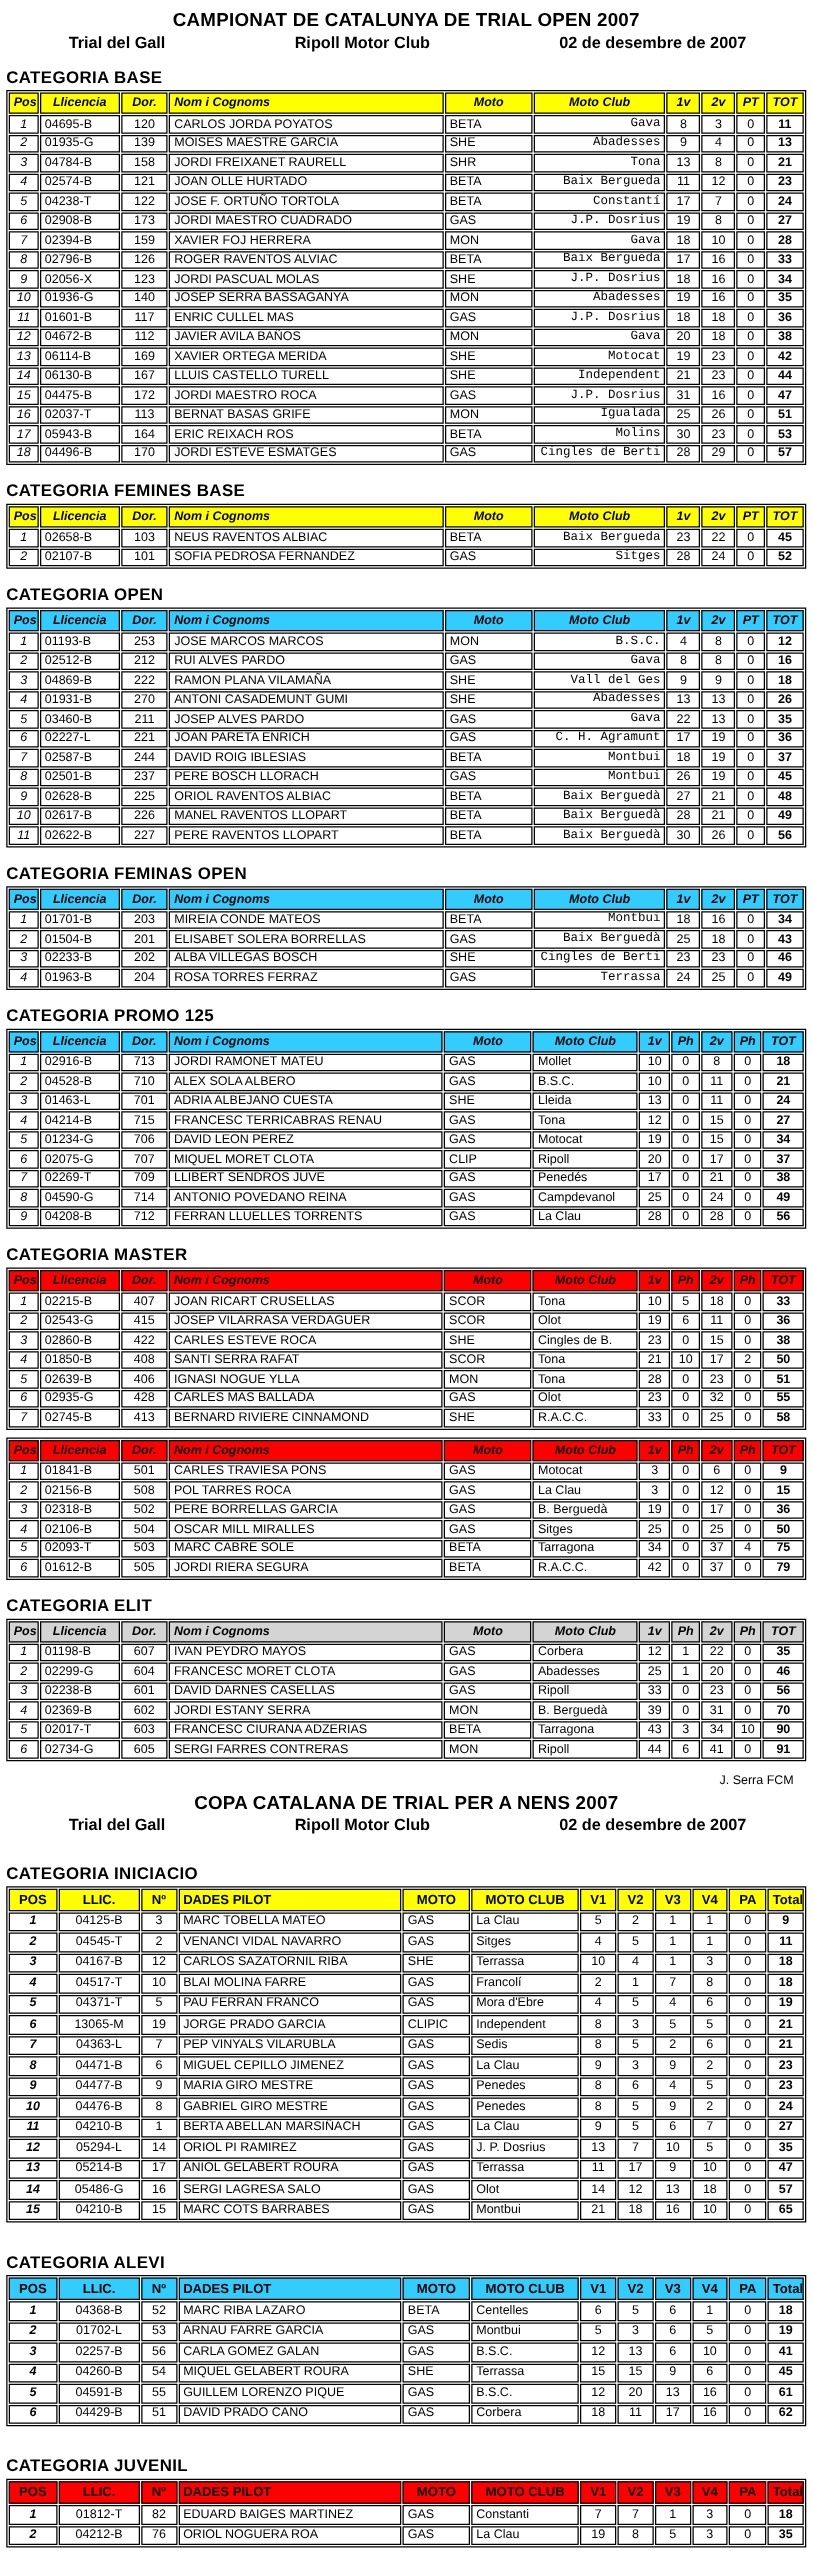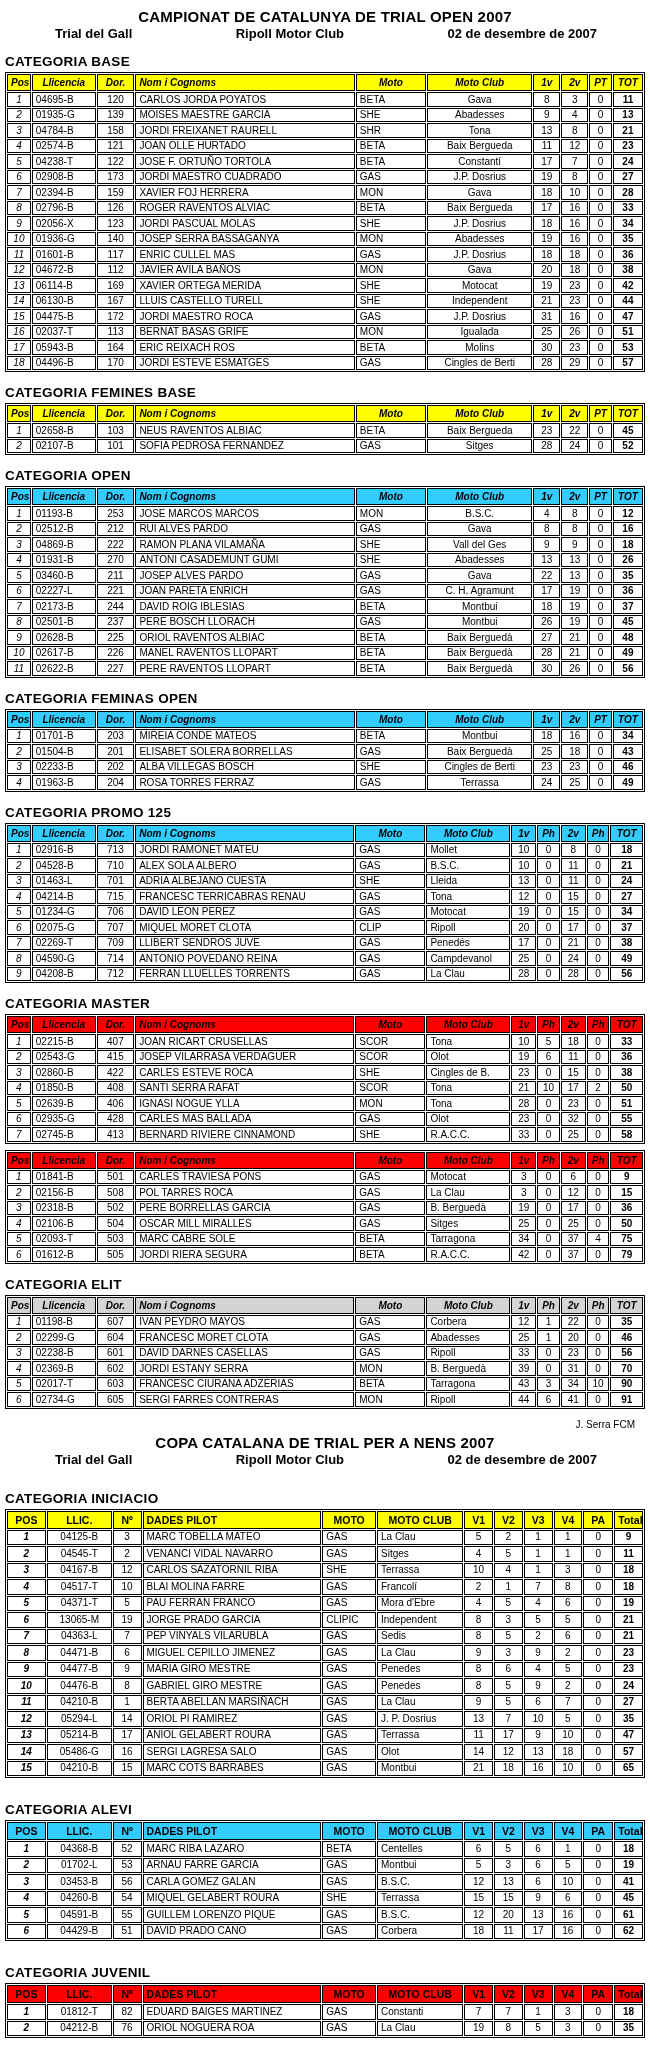--- a/index.html
+++ b/index.html
@@ -48,21 +48,21 @@
   table.nens td { line-height:12.5px; height:13.5px; }
 
   
   .cols-a th:nth-child(1), .cols-a td:nth-child(1){ width:3.8%; }
   .cols-a th:nth-child(2), .cols-a td:nth-child(2){ width:10.2%; }
   .cols-a th:nth-child(3), .cols-a td:nth-child(3){ width:6%; }
   .cols-a th:nth-child(4), .cols-a td:nth-child(4){ width:35%; text-align:left; }
   .cols-a th:nth-child(5), .cols-a td:nth-child(5){ width:11.2%; }
   .cols-a td:nth-child(5){ text-align:left; }
   .cols-a th:nth-child(6), .cols-a td:nth-child(6){ width:16.8%; }
-  .cols-a td:nth-child(6){ text-align:center; }
+  .cols-a td:nth-child(6){ text-align:right;font-family:Liberation Mono, monospace; }
   .cols-a th:nth-child(7), .cols-a td:nth-child(7){ width:4.3%; }
   .cols-a th:nth-child(8), .cols-a td:nth-child(8){ width:4.3%; }
   .cols-a th:nth-child(9), .cols-a td:nth-child(9){ width:3.6%; }
   .cols-a th:nth-child(10), .cols-a td:nth-child(10){ width:4.8%; }
   .cols-a td:nth-child(1){ font-style:italic; }
   .cols-a td:nth-child(2){ text-align:left; }
   .cols-a td:nth-child(10){ font-weight:bold; }
 
   
   .cols-b th:nth-child(1), .cols-b td:nth-child(1){ width:3.8%; }
@@ -484,21 +484,21 @@
             <td>JOAN PARETA ENRICH</td>
             <td>GAS</td>
             <td>C. H. Agramunt</td>
             <td>17</td>
             <td>19</td>
             <td>0</td>
             <td>36</td>
           </tr>
           <tr>
             <td>7</td>
-            <td>02173-B</td>
+            <td>02587-B</td>
             <td>244</td>
             <td>DAVID ROIG IBLESIAS</td>
             <td>BETA</td>
             <td>Montbui</td>
             <td>18</td>
             <td>19</td>
             <td>0</td>
             <td>37</td>
           </tr>
           <tr>
@@ -1352,21 +1352,21 @@
             <td>Montbui</td>
             <td>5</td>
             <td>3</td>
             <td>6</td>
             <td>5</td>
             <td>0</td>
             <td>19</td>
           </tr>
           <tr>
             <td>3</td>
-            <td>03453-B</td>
+            <td>02257-B</td>
             <td>56</td>
             <td>CARLA GOMEZ GALAN</td>
             <td>GAS</td>
             <td>B.S.C.</td>
             <td>12</td>
             <td>13</td>
             <td>6</td>
             <td>10</td>
             <td>0</td>
             <td>41</td>

